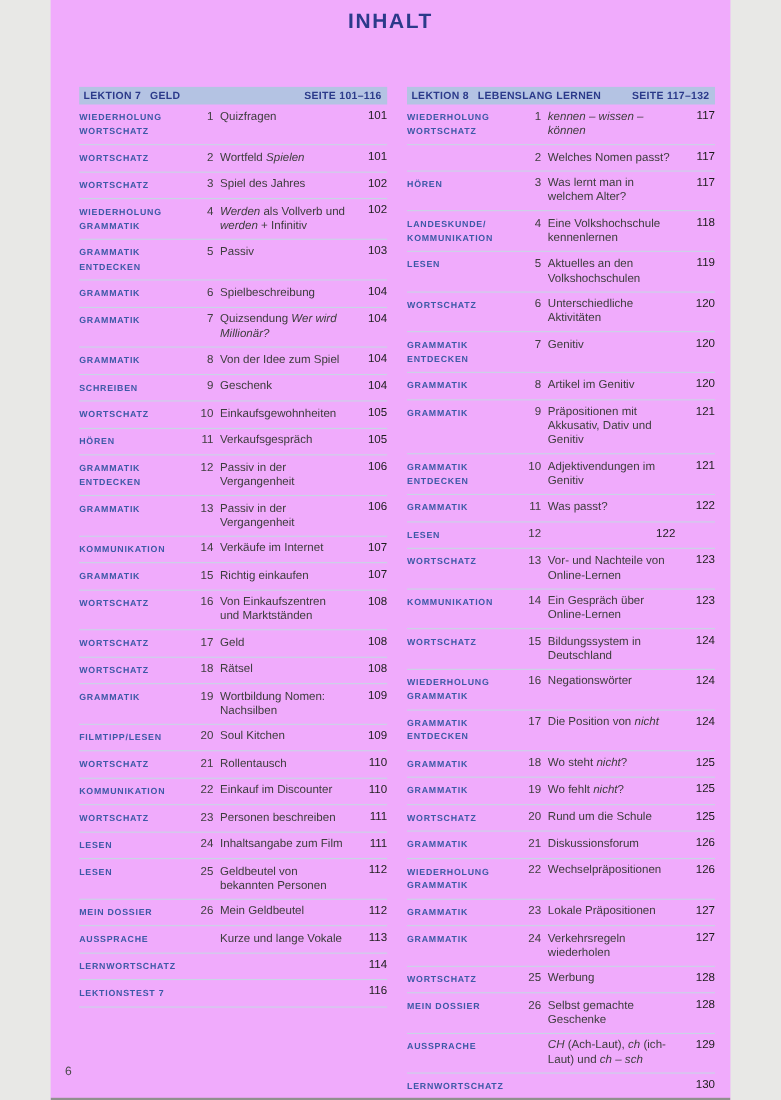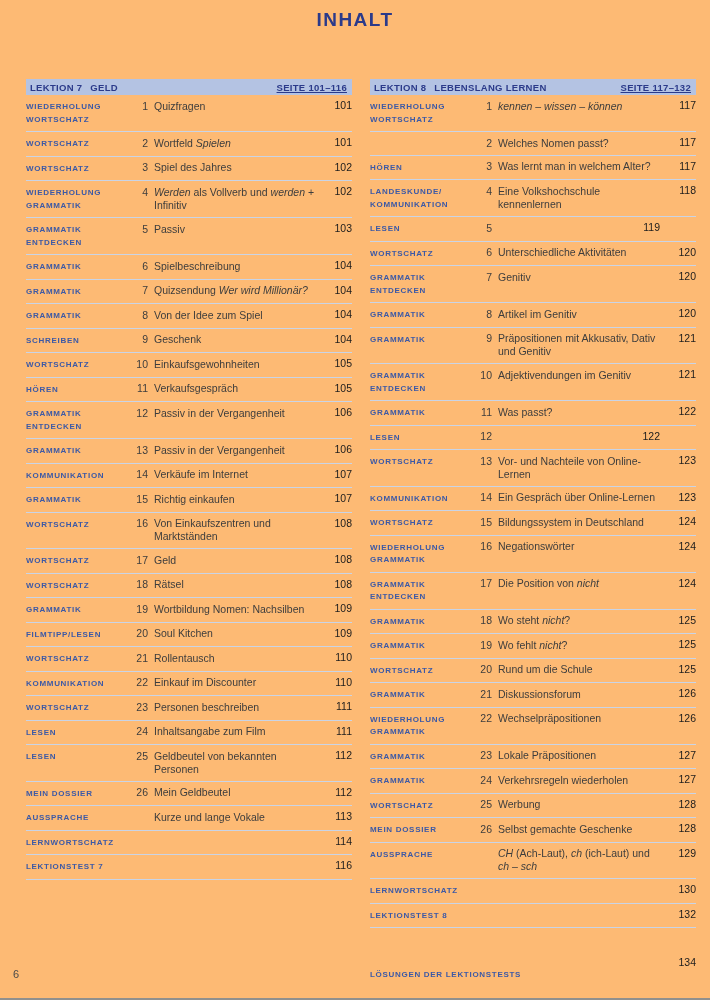--- a/index.html
+++ b/index.html
@@ -1,21 +1,21 @@
 <!DOCTYPE html>
 <html><head>
 <meta charset="utf-8">
 <style>
   * { margin: 0; padding: 0; box-sizing: border-box; }
   html, body { background: #e8e8e6; }
   .page {
     position: relative;
-    width: 710px;
+    width: 618px;
     height: 1000px;
-    background: #fdba74;
+    background: #f0abfc;
     font-family: "Liberation Sans", sans-serif;
     overflow: hidden;
     margin: 0 auto;
   }
   .page-title {
     padding-top: 9px;
     text-align: center;
     font-size: 19px;
     font-weight: bold;
     letter-spacing: 1.5px;
@@ -37,21 +37,21 @@
     background: #b4c3e3;
     height: 16px;
     padding: 0 5px 0 4px;
     font-size: 9.5px;
     font-weight: bold;
     color: #2b3a8a;
     letter-spacing: 0.3px;
   }
   .col-header .lesson { margin-right: 8px; white-space: nowrap; }
   .col-header .topic { flex: 1; white-space: nowrap; }
-  .col-header .seite { white-space: nowrap; text-decoration: underline; }
+  .col-header .seite { white-space: nowrap; }
   .row {
     display: grid;
     grid-template-columns: 100px 16px 1fr 30px;
     column-gap: 6px;
     padding: 4px 0 5px;
     border-bottom: 1px solid #c9d4e6;
     align-items: start;
   }
   .row .label {
     font-size: 8px;
@@ -357,20 +357,21 @@
     <span class="label">LANDESKUNDE/
 KOMMUNIKATION</span>
     <span class="num">4</span>
     <span class="title">Eine Volkshochschule kennenlernen</span>
     <span class="pg">118</span>
   </div>
 
   <div class="row">
     <span class="label">LESEN</span>
     <span class="num">5</span>
+    <span class="title">Aktuelles an den Volkshochschulen</span>
     <span class="pg">119</span>
   </div>
 
   <div class="row">
     <span class="label">WORTSCHATZ</span>
     <span class="num">6</span>
     <span class="title">Unterschiedliche Aktivitäten</span>
     <span class="pg">120</span>
   </div>
 

